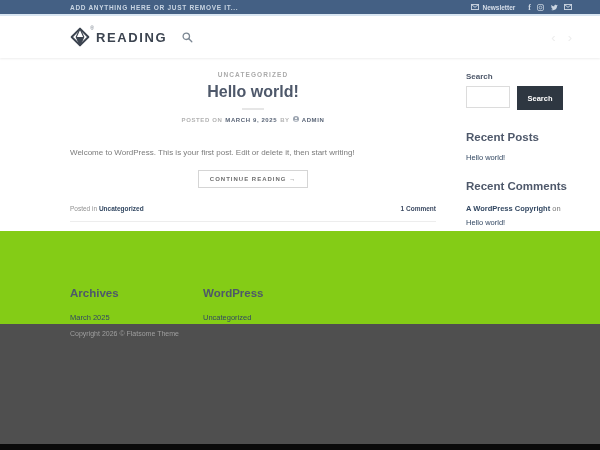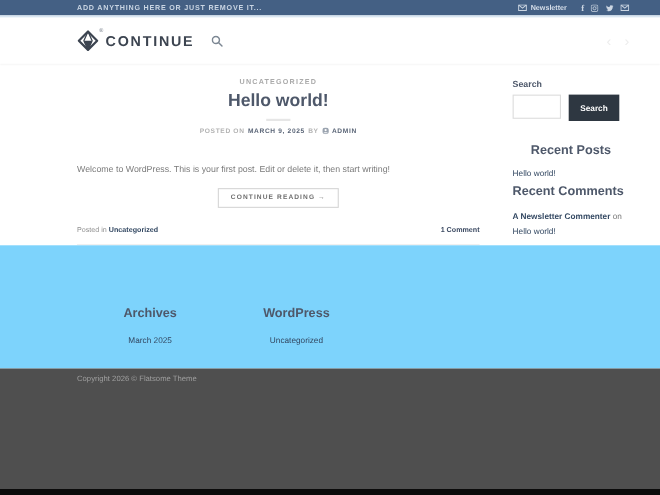--- a/index.html
+++ b/index.html
@@ -61,30 +61,30 @@
 
   
   .sidebar { width:106px; flex:none; padding-top:14px; }
   .search-label { font-size:8px; font-weight:700; color:#4e586a; }
   .search-row { margin-top:5px; display:flex; gap:7px; align-items:flex-start; }
   .search-input { width:44px; height:22px; border:1px solid #dcdcdc; background:#fff; }
   .search-btn { width:46px; height:24px; background:#2e3741; color:#fff; border:none;
     font-size:7.5px; font-weight:700; cursor:pointer;
     font-family:"Liberation Sans", sans-serif; }
   .widget-title { font-size:11.5px; font-weight:700; color:#4e586a; }
-  .wt-posts { margin-top:21px;text-align:center; }
-  .wt-comments { margin-top:6px; }
+  .wt-posts { margin-top:21px; }
+  .wt-comments { margin-top:18px; }
   .side-link { display:block; margin-top:10px; font-size:7.5px; color:#334862;
     font-weight:500; cursor:pointer; text-decoration:none; }
   .comment-item { margin-top:10px; font-size:7.5px; line-height:1.9; color:#777; }
   .comment-author { color:#334862; font-weight:700; cursor:pointer; }
   .comment-post { color:#334862; font-weight:500; cursor:pointer; }
 
   
-  .footer-widgets { display:flex; padding:56px 28px 18px 70px; background:#7dd3fc;text-align:center; }
+  .footer-widgets { display:flex; padding:56px 28px 0 70px; background:#84cc16; }
   .fw-col { width:133px; }
   .fw-link { display:inline-block; margin-top:14px; font-size:7.5px; color:#334862;
     font-weight:500; cursor:pointer; }
 
   
   .footer-dark { flex:1; background:#4f4f4f; padding:6px 28px 0 70px; }
   .copyright { font-size:7px; color:#9f9f9f; }
   .footer-edge { height:6px; background:#0b0b0b; flex:none; }
 </style>
 </head>
@@ -122,21 +122,21 @@
 <div class="header">
   <div class="logo">
     <span class="logo-mark">
       <svg width="20" height="20" viewBox="0 0 24 24" fill="none" stroke="#3c4450" stroke-width="2.4" stroke-linejoin="round">
           <path d="M12 2 L22 12 L12 22 L2 12 Z"></path>
           <path d="M12 2 L7.5 12 L12 22 L16.5 12 Z" stroke-width="1.4"></path>
           <path d="M7.5 12 L16.5 12 L12 22 Z" fill="#3c4450" stroke="none"></path>
         </svg>
       <span class="logo-reg">®</span>
     </span>
-    <span class="logo-text">CONTINUE</span>
+    <span class="logo-text">READING</span>
   </div>
   <span class="header-search">
     <svg width="11" height="11" viewBox="0 0 11 11" fill="none" stroke="#7c8793" stroke-width="1.3" stroke-linecap="round">
         <circle cx="4.3" cy="4.3" r="3.2"></circle>
         <path d="M6.8 6.8 L9.8 9.8"></path>
       </svg>
   </span>
   <div class="header-spacer"></div>
   <div class="header-arrows">
     <span>‹</span>
@@ -175,21 +175,21 @@
   <div class="sidebar">
     <div class="search-label">Search</div>
     <div class="search-row">
       <input class="search-input" type="text" value="" style="">
       <button class="search-btn">Search</button>
     </div>
     <div class="widget-title wt-posts">Recent Posts</div>
     <a class="side-link">Hello world!</a>
     <div class="widget-title wt-comments">Recent Comments</div>
     <div class="comment-item">
-      <span class="comment-author">A Newsletter Commenter</span><span> on </span><span class="comment-post">Hello world!</span>
+      <span class="comment-author">A WordPress Copyright</span><span> on </span><span class="comment-post">Hello world!</span>
     </div>
   </div>
 </div>
 
 <div class="footer-widgets">
   <div class="fw-col">
     <div class="widget-title">Archives</div>
     <span class="fw-link">March 2025</span>
   </div>
   <div class="fw-col">

